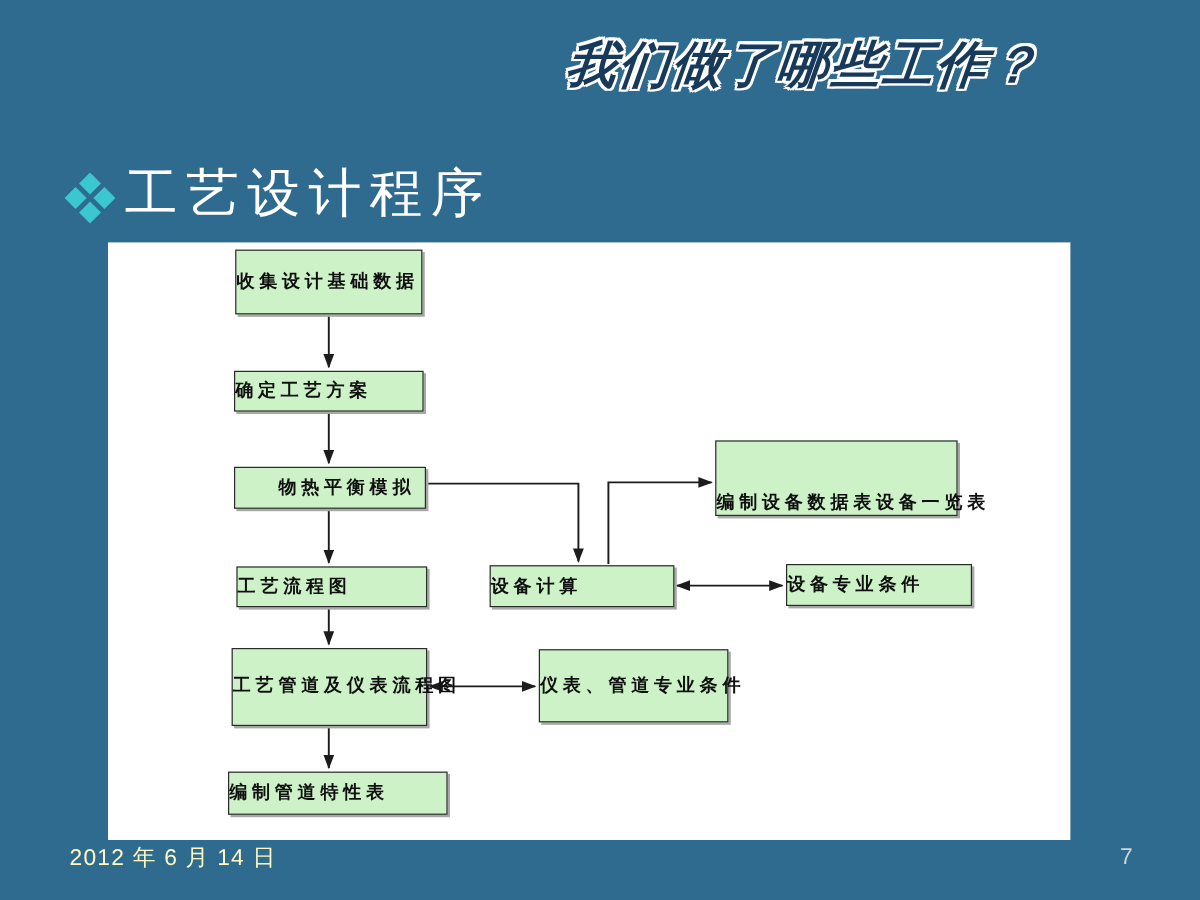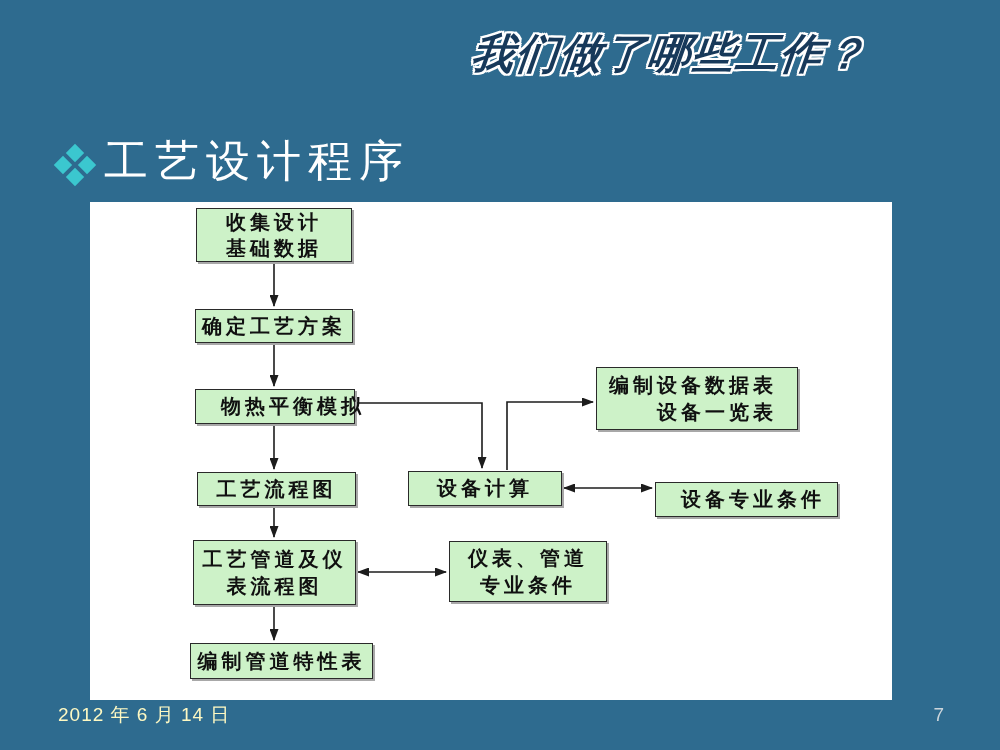--- a/index.html
+++ b/index.html
@@ -47,22 +47,22 @@
     position:absolute; background:#ffffff;
   }
   .flow-svg { position:absolute; left:0; top:0; width:100%; height:100%; }
   .flow-svg polyline { fill:none; stroke:#1c1c1c; stroke-width:1.6; }
 
   .flow-node {
     position:absolute;
     background:#cdf2c8;
     border:1.6px solid #2a2a2a;
     box-shadow:2px 2px 0 #a8a8a8;
-    display:flex; flex-direction:column; justify-content:center; align-items:center;
-    font-weight:bold; font-size:20px; color:#101010;
+    display:flex; flex-direction:row; align-items:center;
+    font-weight:bold; font-size:15px; color:#101010;
     letter-spacing:4px; line-height:1.32;
     white-space:nowrap;
   }
   .flow-node.align-right { align-items:flex-end; padding-right:20px; }
 
   
   .slide-date {
     position:absolute; left:58px; top:702px;
     font-size:19px; color:#fef9c3; letter-spacing:1px;
   }
@@ -122,21 +122,21 @@
       <div class="flow-node" style="left: 103px; top: 338px; width: 163px; height: 65px; font-family: Liberation Serif, serif;">
         <span>工艺管道及仪</span>
         <span>表流程图</span>
       </div>
       <div class="flow-node" style="left: 100px; top: 441px; width: 183px; height: 36px;">
         <span>编制管道特性表</span>
       </div>
       <div class="flow-node" style="left: 318px; top: 269px; width: 154px; height: 35px;">
         <span>设备计算</span>
       </div>
-      <div class="flow-node" style="left: 565px; top: 280px; width: 183px; height: 35px; padding-left: 13px;">
+      <div class="flow-node" style="left: 565px; top: 268px; width: 155px; height: 35px;">
         <span>设备专业条件</span>
       </div>
       <div class="flow-node align-right" style="left: 506px; top: 165px; width: 202px; height: 63px;">
         <span>编制设备数据表</span>
         <span>设备一览表</span>
       </div>
       <div class="flow-node" style="left: 359px; top: 339px; width: 158px; height: 61px;">
         <span>仪表、管道</span>
         <span>专业条件</span>
       </div>

